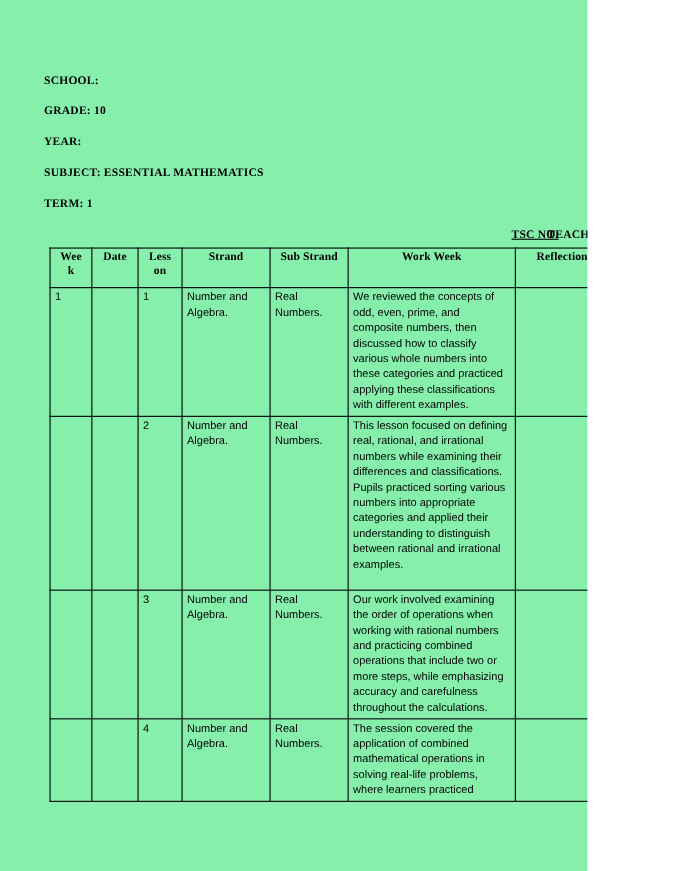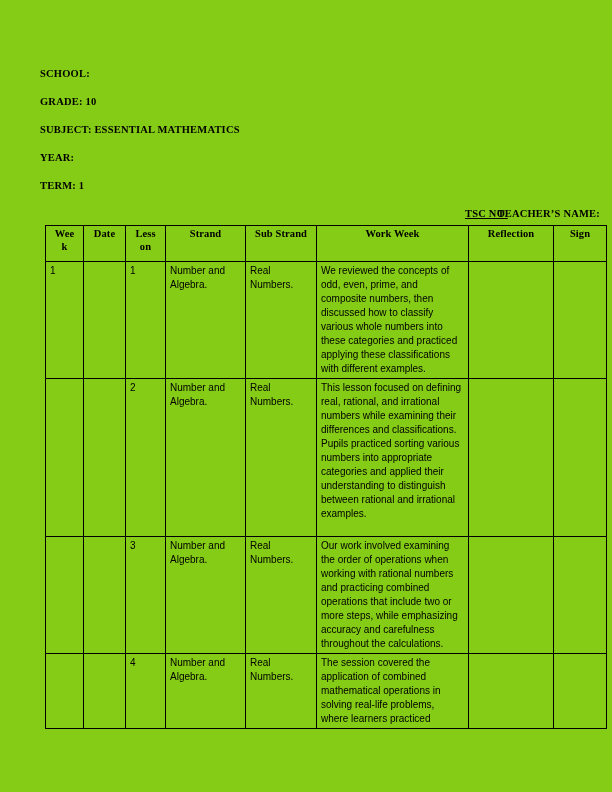--- a/index.html
+++ b/index.html
@@ -2,23 +2,23 @@
 <html><head>
 <meta charset="utf-8">
 <style>
   html, body {
     margin: 0;
     padding: 0;
     background: #ffffff;
   }
   .page {
     position: relative;
-    width: 612px;
+    width: 534px;
     height: 792px;
-    background: #84cc16;
+    background: #86efac;
     color: #000000;
     font-family: "Liberation Serif", serif;
     overflow: hidden;
   }
   .doc-header {
     position: absolute;
     left: 40px;
     top: 68px;
     width: 560px;
     font-weight: bold;
@@ -79,22 +79,22 @@
   tr.r4 { height: 72px; }
 </style>
 </head>
 <body>
 
 <div class="page">
 
   <div class="doc-header">
     <p>SCHOOL:</p>
     <p>GRADE: 10</p>
+    <p>YEAR:</p>
     <p>SUBJECT: ESSENTIAL MATHEMATICS</p>
-    <p>YEAR:</p>
     <p>TERM: 1</p>
     <div class="teacher-row">
       <p>TEACHER’S NAME:</p>
       <p class="tsc">TSC NO.</p>
     </div>
   </div>
 
   <table class="work-table">
     <colgroup>
       <col style="width:38px">

